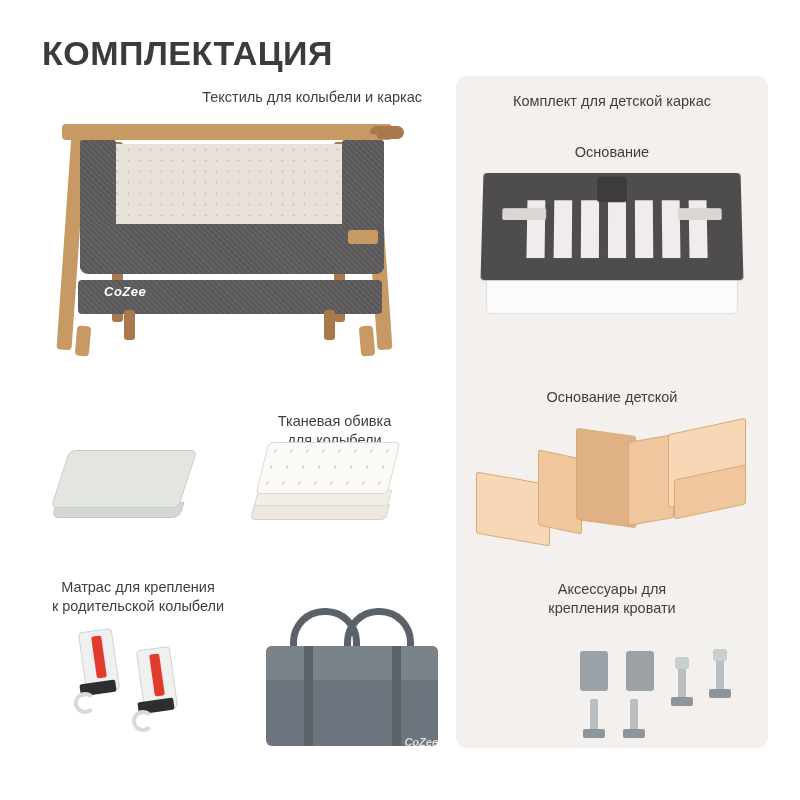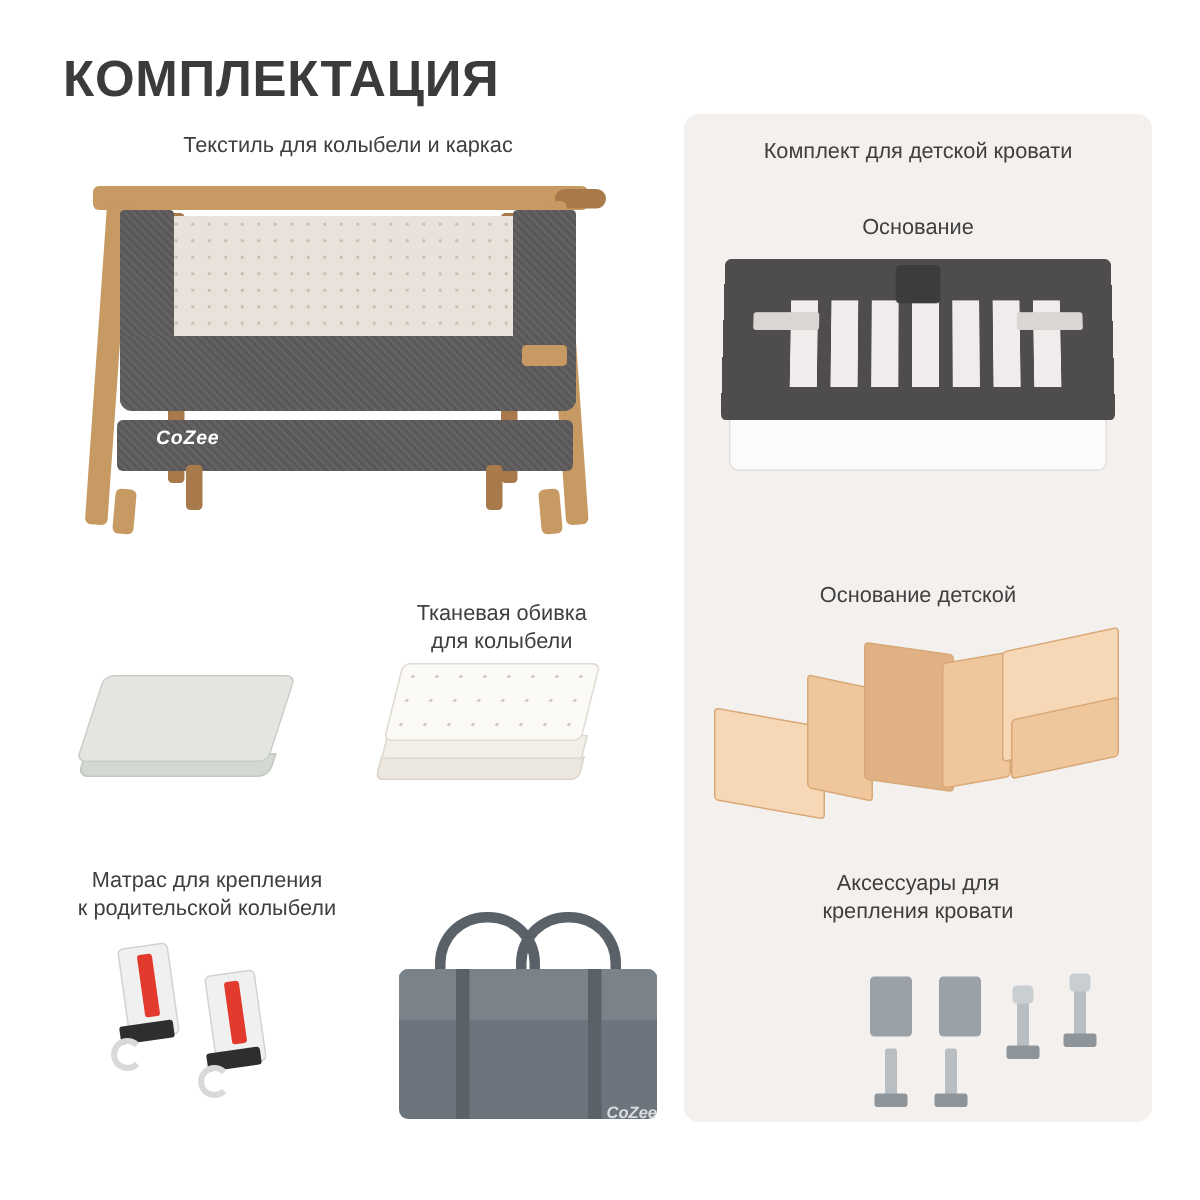--- a/index.html
+++ b/index.html
@@ -277,21 +277,21 @@
 </style>
 </head>
 <body>
 
 <div id="page">
 
   <div class="page-title">Комплектация</div>
 
   <div class="right-panel"></div>
 
-  <div class="caption" style="left:42px; top:88px; width:380px;">Текстиль для колыбели и каркас</div>
+  <div class="caption" style="left:42px; top:88px; width:380px;text-align:right;">Текстиль для колыбели и каркас</div>
 
   <div class="fig" id="crib">
 
     <div class="crib-wood" style="left:10px; top:12px; width:330px; height:16px;"></div>
     <div class="crib-wood-dark" style="left:318px; top:14px; width:34px; height:13px; border-radius:7px;"></div>
 
     <div class="crib-wood" style="left:12px; top:22px; width:15px; height:216px; transform:rotate(4deg);"></div>
 
     <div class="crib-wood" style="left:318px; top:22px; width:15px; height:216px; transform:rotate(-4deg);"></div>
 
@@ -313,21 +313,21 @@
     <div class="crib-wood-dark" style="left:72px; top:198px; width:11px; height:30px;"></div>
     <div class="crib-wood-dark" style="left:272px; top:198px; width:11px; height:30px;"></div>
   </div>
 
 
   <div class="fig" id="mattress">
     <div class="mat-side"></div>
     <div class="mat-top"></div>
   </div>
 
-  <div class="caption" style="left:252px; top:400px; width:165px;text-align:center;">
+  <div class="caption" style="left:252px; top:412px; width:165px;text-align:center;">
     <div>Тканевая обивка</div>
     <div>для колыбели</div>
   </div>
 
   <div class="fig" id="cover">
     <div class="cover-bot"></div>
     <div class="cover-mid"></div>
     <div class="cover-top"></div>
   </div>
 
@@ -353,21 +353,21 @@
   <div class="fig" id="bag">
     <div class="bag-handle" style="left:38px; top:0px;"></div>
     <div class="bag-handle" style="left:92px; top:0px;"></div>
     <div class="bag-body"></div>
     <div class="bag-flap"></div>
     <div class="bag-strap-v" style="left:52px;"></div>
     <div class="bag-strap-v" style="left:140px;"></div>
     <div class="bag-logo">CoZee</div>
   </div>
 
-  <div class="caption" style="left:466px; top:92px; width:292px; font-size:14.5px;">Комплект для детской кровати</div>
+  <div class="caption" style="left:466px; top:92px; width:292px; font-size:14.5px;">Комплект для детской каркас</div>
 
   <div class="caption" style="left:466px; top:143px; width:292px;">Основание</div>
 
   <div class="fig" id="bedtextile">
     <div class="bt-base"></div>
     <div class="bt-frame">
       <div class="bt-mesh"></div>
       <div class="bt-clip"></div>
       <div class="bt-label" style="left:20px;"></div>
       <div class="bt-label" style="right:20px;"></div>

